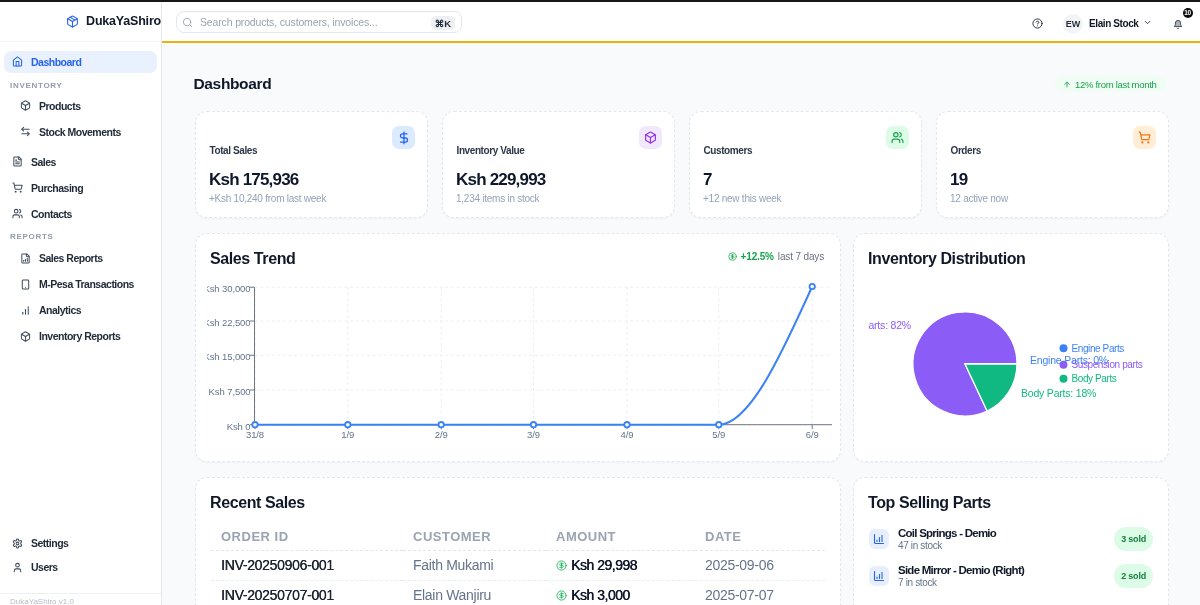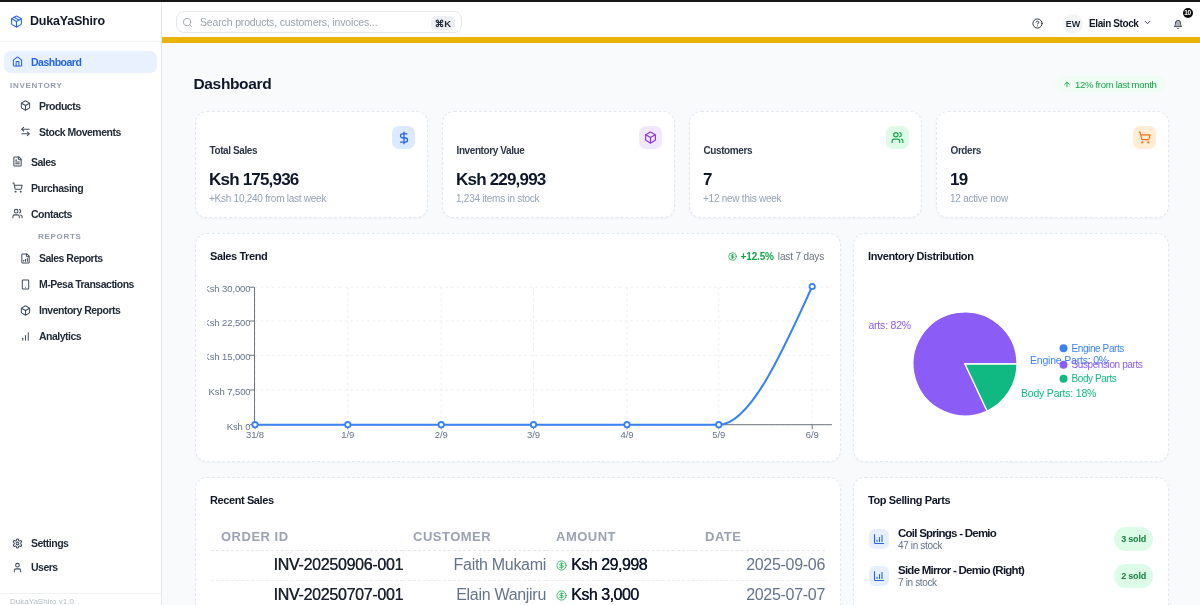--- a/index.html
+++ b/index.html
@@ -2,40 +2,40 @@
 <html><head>
 <meta charset="utf-8">
 <style>
 * { margin:0; padding:0; box-sizing:border-box; }
 html,body { width:1200px; height:605px; overflow:hidden; font-family:"Liberation Sans", sans-serif; background:#f8fafc; }
 .topline { position:absolute; left:0; top:0; width:1200px; height:2px; background:#161616; z-index:50; }
 svg.ic { display:block; }
 
 
 aside { position:absolute; left:0; top:0; width:162px; height:605px; background:#fff; border-right:1px solid #e5e7eb; z-index:10; }
-.logo { position:absolute; left:0; top:2px; width:161px; height:39.5px; border-bottom:1px solid #f1f5f9; display:flex; align-items:center; padding-left:10px; }
+.logo { position:absolute; left:0; top:2px; width:161px; height:39.5px; border-bottom:1px solid #f1f5f9; display:flex; align-items:center; padding-left:10px;justify-content:flex-end; }
 .logo svg { color:#2563eb; }
 .logo span { font-size:12.5px; font-weight:800; color:#111827; letter-spacing:-0.2px; margin-left:7px; }
 nav { position:absolute; left:0; top:41.5px; width:161px; padding:9px 4px 0 4px; }
 .item { display:flex; align-items:center; height:26px; padding-left:8px; border-radius:7px; color:#222c38; }
 .item.sub { padding-left:16px; }
 .item svg { color:#3f4b5b; flex:none; }
 .item span { font-size:10.5px; font-weight:600; margin-left:8px; letter-spacing:-0.5px; white-space:nowrap; }
 .item.active { background:#e9f1fe; color:#2563eb; height:22px; margin-bottom:4px; }
 .item.active svg { color:#2563eb; }
 .label { font-size:8px; font-weight:700; letter-spacing:0.7px; color:#939cab; padding-left:6px; height:14px; display:flex; align-items:center; }
 .label.inv { margin-top:6.3px; }
-.label.rep { margin-top:3px; margin-bottom:1.5px;margin-left:28px; }
+.label.rep { margin-top:3px; margin-bottom:1.5px; }
 .gap { height:4px; }
 .sbottom { position:absolute; left:4px; top:531px; width:153px; }
 .sbottom .item { height:24px; }
 .foot { position:absolute; left:0; top:593px; width:161px; border-top:1px solid #eef2f6; padding:3px 0 0 10px; font-size:8px; color:#b4bcc7; }
 
 
-header { position:absolute; left:162px; top:2px; width:1038px; height:40.5px; background:#fff; border-bottom:6px solid #eab308; z-index:5; }
+header { position:absolute; left:162px; top:2px; width:1038px; height:40.5px; background:#fff; border-bottom:2px solid #eab308; z-index:5; }
 .search { position:absolute; left:14px; top:9px; width:286px; height:22px; border:1px solid #e5e7eb; border-radius:8px; background:#fff; display:flex; align-items:center; padding:0 0 0 5px; }
 .search svg { color:#9ca3af; }
 .search .ph { font-size:10.5px; letter-spacing:-0.15px; color:#9aa3af; margin-left:7px; flex:1; white-space:nowrap; }
 .kbd { position:absolute; right:6px; top:4px; background:#edeff2; border-radius:5px; height:14px; padding:0 4px; font-size:9.5px; font-weight:700; color:#1f2937; display:flex; align-items:center; }
 .tright { position:absolute; left:0; top:0; width:1038px; height:40px; }
 .tright > * { position:absolute; }
 .help { color:#1f2937; left:869.5px; top:15.8px; }
 .avatar { left:901px; top:12px; width:20px; height:20px; border-radius:50%; background:#f3f4f6; color:#1f2937; font-size:9px; font-weight:700; display:flex; align-items:center; justify-content:center; }
 .uname { left:927px; top:15.5px; font-size:10px; font-weight:700; color:#111827; letter-spacing:-0.4px; }
 .chev { color:#111827; left:980.5px; top:16px; }
@@ -58,31 +58,31 @@
 .stat .num { font-size:17px; font-weight:800; color:#0f172a; letter-spacing:-0.8px; position:absolute; left:13px; top:58px; }
 .stat .sub { font-size:10px; letter-spacing:-0.25px; color:#94a3b8; position:absolute; left:13px; top:81px; }
 .ic-blue { background:#dbeafe; color:#2563eb; }
 .ic-purple { background:#f1e8fd; color:#9333ea; }
 .ic-green { background:#dcfce7; color:#16a34a; }
 .ic-orange { background:#ffedd5; color:#f97316; }
 
 
 .chartcard { left:33px; top:191px; width:646px; height:229px; }
 .piecard { left:691px; top:191px; width:316px; height:229px; overflow:hidden; }
-.ctitle { position:absolute; left:14px; top:16px; font-size:11px; letter-spacing:-0.4px; font-weight:700; color:#111827; }
+.ctitle { position:absolute; left:14px; top:16px; font-size:16px; letter-spacing:-0.4px; font-weight:700; color:#111827; }
 .trendright { position:absolute; right:16px; top:16.5px; display:flex; align-items:center; font-size:10px; letter-spacing:-0.15px; color:#6b7280;padding-left:12px; }
 .trendright b { color:#16a34a; font-weight:700; margin:0 4px 0 4px; }
 .trendright svg { color:#16a34a; }
 
 
 .tablecard { left:33px; top:435px; width:646px; height:200px; padding:0 15px; }
 .partscard { left:691px; top:435px; width:316px; height:200px; }
 table { width:100%; border-collapse:collapse; }
 th { font-size:13px; font-weight:700; color:#9aa3b2; text-align:left; letter-spacing:0.5px; padding:0 0 0 10px; height:27px; border-bottom:1px dashed #e2e7ee; }
-td { font-size:16px; letter-spacing:-0.3px; padding:0 0 0 10px; height:30px; border-bottom:1px dashed #e8edf3;text-align:right; }
+td { font-size:14px; letter-spacing:-0.3px; padding:0 0 0 10px; height:30px; border-bottom:1px dashed #e8edf3; }
 td.oid { color:#1b2430; text-shadow:0.35px 0 #1b2430; }
 td.cus, td.dat { color:#64748b; }
 td.amt { color:#0f172a; letter-spacing:-0.5px; text-shadow:0.45px 0 0 #0f172a; }
 .amt .cell { display:flex; align-items:center; }
 .amt svg { color:#25b963; margin-right:4px; }
 .pitem { position:absolute; left:15px; right:15px; height:39px; display:flex; align-items:center; }
 .ptile { width:20px; height:20px; border-radius:6px; background:#e7effd; color:#2563eb; display:flex; align-items:center; justify-content:center; }
 .pinfo { margin-left:9px; flex:1; }
 .pname { font-size:11.5px; font-weight:700; color:#111827; letter-spacing:-0.75px; }
 .pstock { font-size:10px; color:#64748b; margin-top:1px; letter-spacing:-0.35px; }
@@ -169,33 +169,33 @@
     </div>
     <div class="item sub">
       <svg class="ic" width="11" height="11" viewBox="0 0 24 24" fill="none" stroke="currentColor" stroke-width="2.2" stroke-linecap="round" stroke-linejoin="round">
           <rect width="14" height="20" x="5" y="2" rx="2" ry="2"></rect>
           <path d="M12 18h.01"></path>
         </svg>
       <span>M-Pesa Transactions</span>
     </div>
     <div class="item sub">
       <svg class="ic" width="11" height="11" viewBox="0 0 24 24" fill="none" stroke="currentColor" stroke-width="2.2" stroke-linecap="round" stroke-linejoin="round">
+          <path d="M12 20V10"></path>
+          <path d="M18 20V4"></path>
+          <path d="M6 20v-4"></path>
+        </svg>
+      <span>Analytics</span>
+    </div>
+    <div class="item sub">
+      <svg class="ic" width="11" height="11" viewBox="0 0 24 24" fill="none" stroke="currentColor" stroke-width="2.2" stroke-linecap="round" stroke-linejoin="round">
           <path d="M21 8a2 2 0 0 0-1-1.73l-7-4a2 2 0 0 0-2 0l-7 4A2 2 0 0 0 3 8v8a2 2 0 0 0 1 1.73l7 4a2 2 0 0 0 2 0l7-4A2 2 0 0 0 21 16Z"></path>
           <path d="m3.3 7 8.7 5 8.7-5"></path>
           <path d="M12 22V12"></path>
         </svg>
       <span>Inventory Reports</span>
-    </div>
-    <div class="item sub">
-      <svg class="ic" width="11" height="11" viewBox="0 0 24 24" fill="none" stroke="currentColor" stroke-width="2.2" stroke-linecap="round" stroke-linejoin="round">
-          <path d="M12 20V10"></path>
-          <path d="M18 20V4"></path>
-          <path d="M6 20v-4"></path>
-        </svg>
-      <span>Analytics</span>
     </div>
   </nav>
   <div class="sbottom">
     <div class="item">
       <svg class="ic" width="11" height="11" viewBox="0 0 24 24" fill="none" stroke="currentColor" stroke-width="2.2" stroke-linecap="round" stroke-linejoin="round">
           <path d="M12.22 2h-.44a2 2 0 0 0-2 2v.18a2 2 0 0 1-1 1.73l-.43.25a2 2 0 0 1-2 0l-.15-.08a2 2 0 0 0-2.73.73l-.22.38a2 2 0 0 0 .73 2.73l.15.1a2 2 0 0 1 1 1.72v.51a2 2 0 0 1-1 1.74l-.15.09a2 2 0 0 0-.73 2.73l.22.38a2 2 0 0 0 2.73.73l.15-.08a2 2 0 0 1 2 0l.43.25a2 2 0 0 1 1 1.73V20a2 2 0 0 0 2 2h.44a2 2 0 0 0 2-2v-.18a2 2 0 0 1 1-1.73l.43-.25a2 2 0 0 1 2 0l.15.08a2 2 0 0 0 2.73-.73l.22-.39a2 2 0 0 0-.73-2.73l-.15-.08a2 2 0 0 1-1-1.74v-.5a2 2 0 0 1 1-1.74l.15-.09a2 2 0 0 0 .73-2.73l-.22-.38a2 2 0 0 0-2.73-.73l-.15.08a2 2 0 0 1-2 0l-.43-.25a2 2 0 0 1-1-1.73V4a2 2 0 0 0-2-2z"></path>
           <circle cx="12" cy="12" r="3"></circle>
         </svg>
       <span>Settings</span>
     </div>

